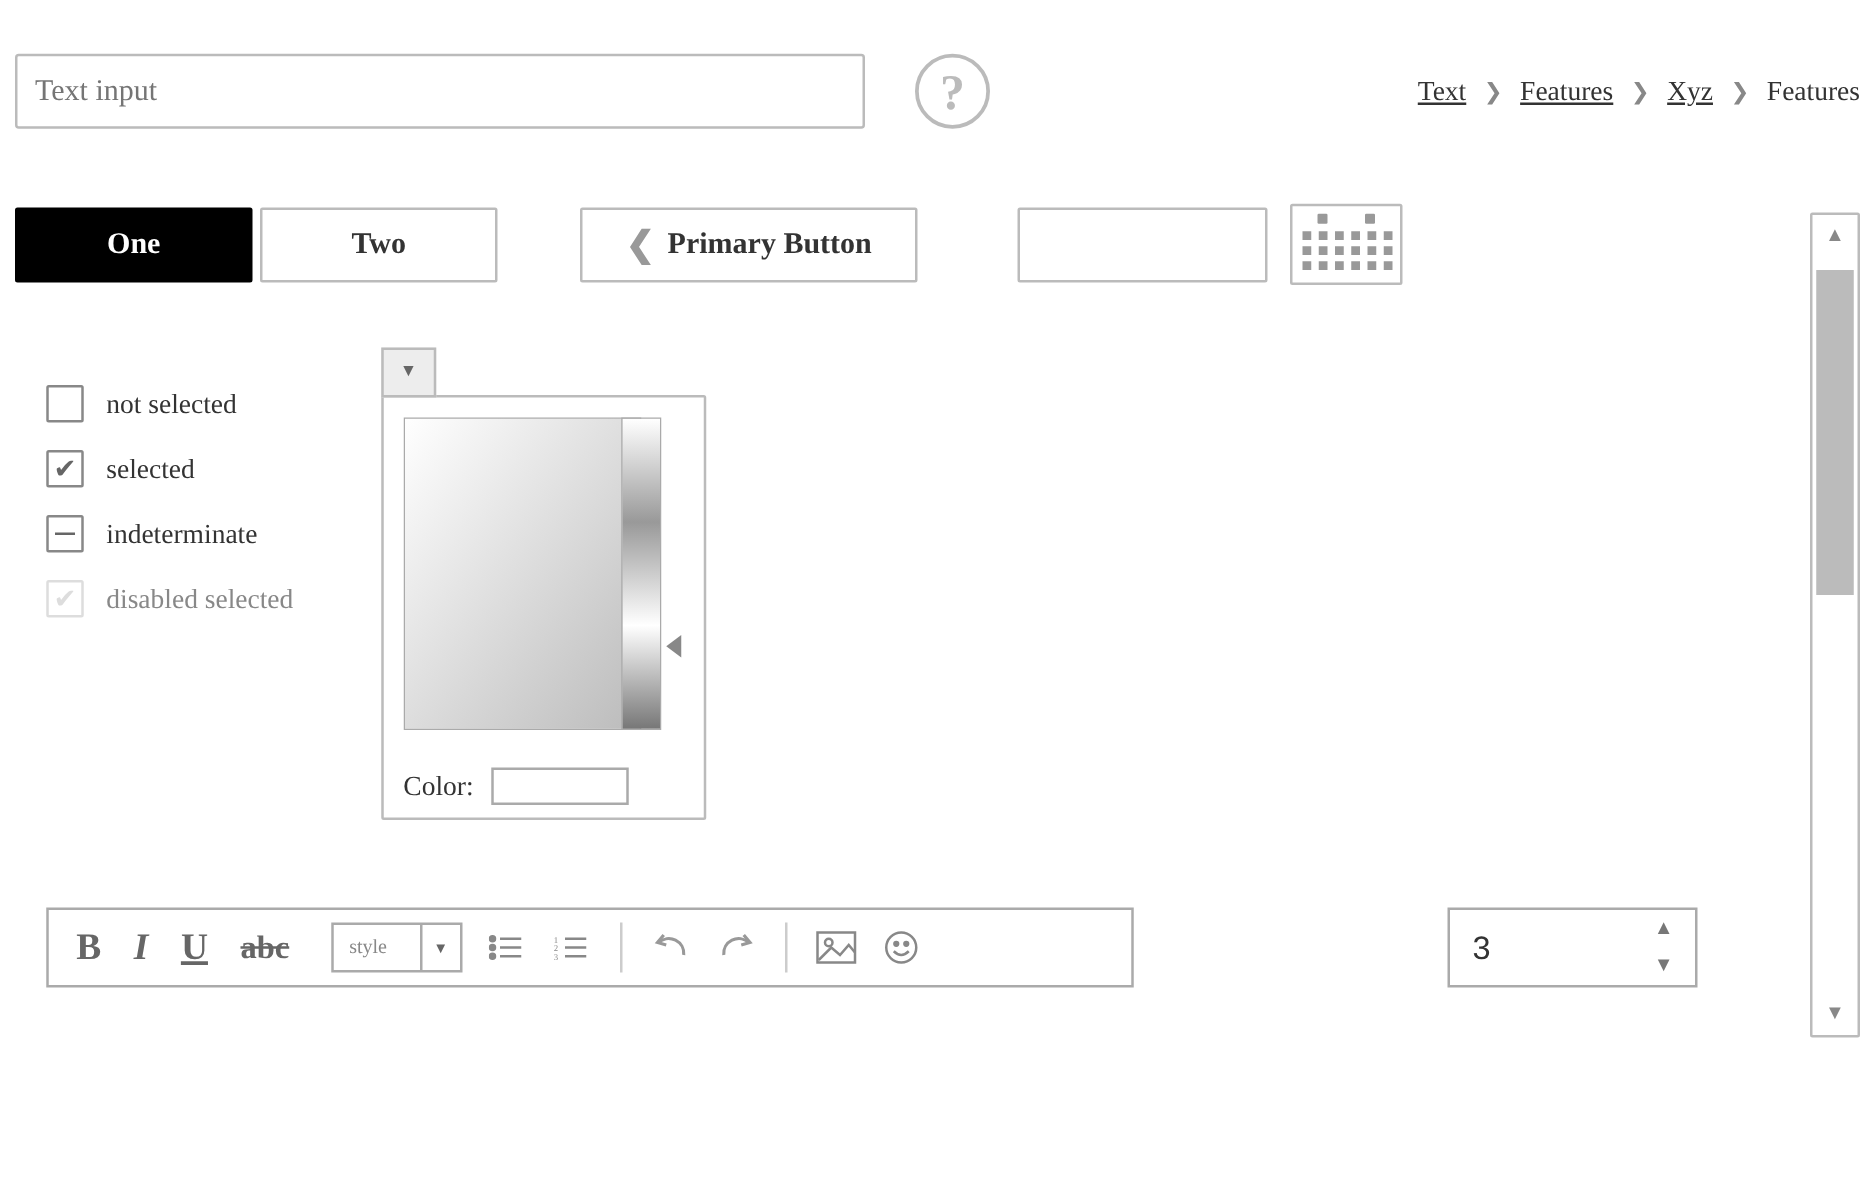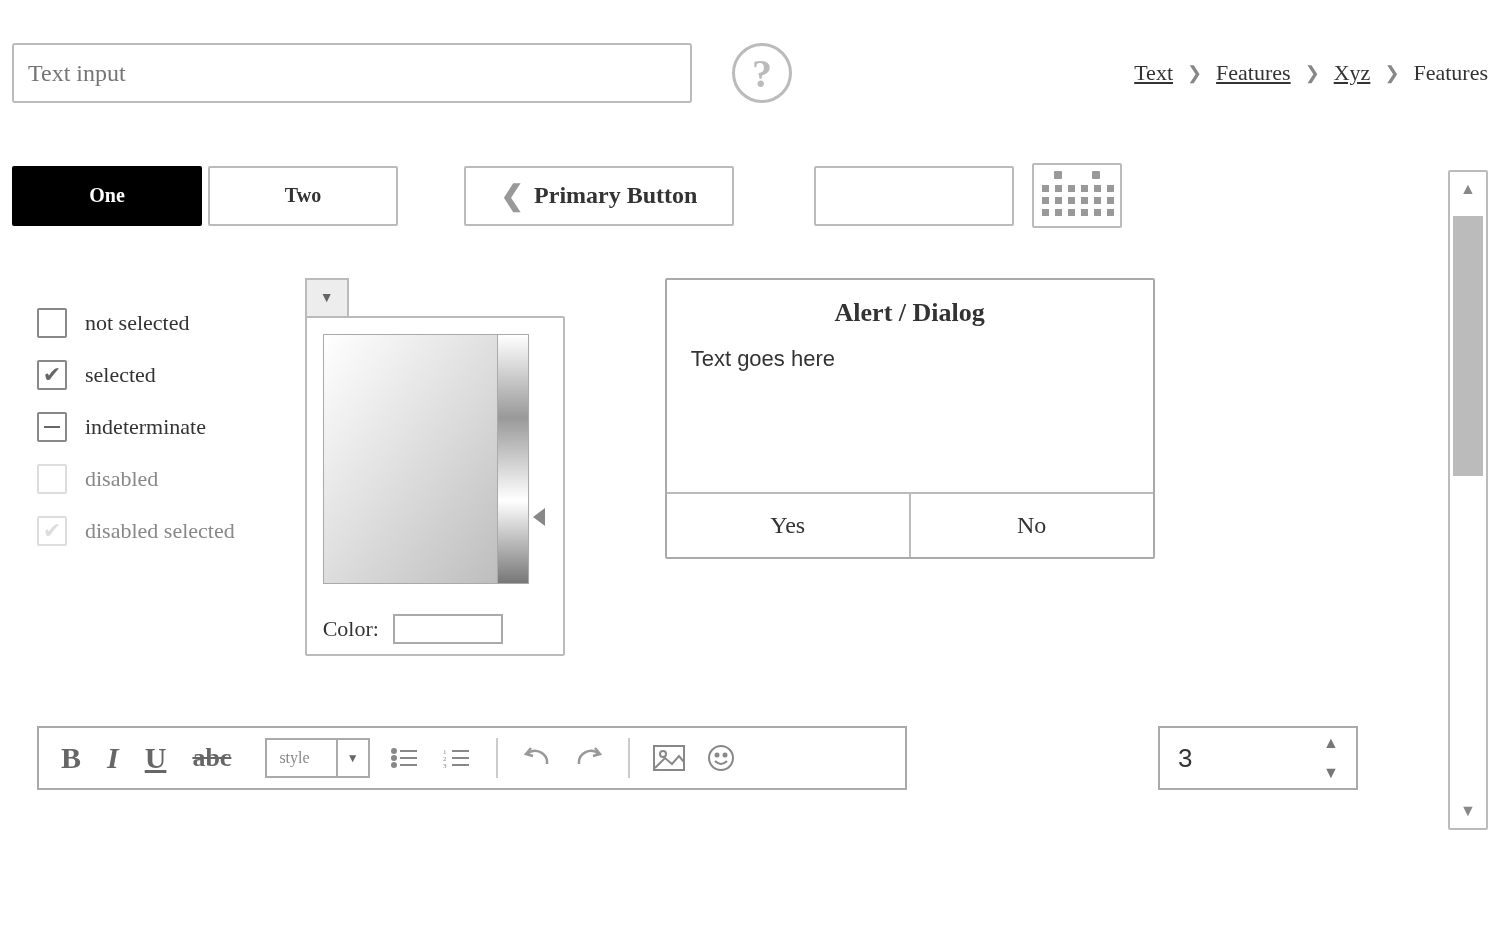--- a/index.html
+++ b/index.html
@@ -10,21 +10,21 @@
 .top-row { display:flex; align-items:center; gap:30px; margin-bottom:60px; margin-top:33px;}
 .text-input { flex:0 0 680px; height:60px; padding:10px 14px; font-size:24px; color:#aaa; font-family:inherit; outline:none; }
 .help-circle { width:60px; height:60px; border:3px solid #bbb; border-radius:50%; display:flex; align-items:center; justify-content:center; color:#bbb; font-size:40px; font-weight:bold; margin-left:10px;}
 .breadcrumb { display:flex; align-items:center; gap:14px; font-size:22px; margin-left:auto; }
 .breadcrumb a { text-decoration: underline; cursor: pointer; }
 .breadcrumb .chev { font-size:18px; color:#888; }
 
 
 .row2 { display:flex; align-items:center; gap:10px; margin-bottom:50px; position:relative;}
 .tabs { display:flex; }
-.tab { width:190px; height:60px; display:flex; align-items:center; justify-content:center; font-size:20px; border:2px solid #bbb; border-radius:2px; cursor:pointer; margin-right:6px; font-weight:bold;}
+.tab { width:190px; height:60px; display:flex; align-items:center; justify-content:center; font-size:24px; border:2px solid #bbb; border-radius:2px; cursor:pointer; margin-right:6px; font-weight:bold;}
 .tab.active { background:#000; color:#fff; border-color:#000; }
 .primary-btn { margin-left:50px; width:270px; height:60px; display:flex; align-items:center; justify-content:center; gap:10px; font-size:24px; border:2px solid #bbb; border-radius:2px; cursor:pointer; font-weight:bold;}
 .primary-btn .arrow { color:#999; font-size:28px; }
 .date-field { margin-left:70px; width:200px; height:60px; border:2px solid #bbb; border-radius:2px; cursor:text;}
 .cal-icon { margin-left:8px; width:90px; height:65px; border:2px solid #bbb; border-radius:2px; display:flex; flex-direction:column; padding:6px 8px 4px; cursor:pointer;}
 .cal-icon .bind { height:8px; display:flex; gap:30px; margin-left:12px; margin-bottom:4px;}
 .cal-icon .bind span { width:8px; height:8px; background:#999; border-radius:1px; display:block;}
 .cal-grid { display:grid; grid-template-columns:repeat(6,1fr); gap:5px 6px; margin-top:2px;}
 .cal-grid span { width:7px; height:7px; background:#999; display:block;}
 
@@ -142,52 +142,40 @@
     </div>
     <div class="chk-item">
       <span class="chk-box">✔</span>
       <span class="chk-label">selected</span>
     </div>
     <div class="chk-item">
       <span class="chk-box chk-indet"></span>
       <span class="chk-label">indeterminate</span>
     </div>
     <div class="chk-item">
-      <span class="chk-box disabled"></span>
-      <span class="chk-label disabled">disabled</span>
-    </div>
-    <div class="chk-item">
       <span class="chk-box disabled">✔</span>
       <span class="chk-label disabled">disabled selected</span>
     </div>
   </div>
 
   <div class="picker-wrap">
     <div class="picker-toggle">
         <span>▼</span>
       </div>
     <div class="picker-panel">
       <div class="picker-main"></div>
       <div class="picker-slider"></div>
       <div class="picker-slider-handle"></div>
       <div class="picker-label-row">
         <span>Color:</span>
         <div class="picker-swatch"></div>
       </div>
     </div>
   </div>
 
-  <div class="dialog">
-    <div class="dialog-title">Alert / Dialog</div>
-    <div class="dialog-body">Text goes here</div>
-    <div class="dialog-btns">
-      <div class="dialog-btn">Yes</div>
-      <div class="dialog-btn">No</div>
-    </div>
-  </div>
 </div>
 
 <div class="scroll-v">
   <div class="arrow">▲</div>
   <div class="track">
     <div class="thumb"></div>
   </div>
   <div class="arrow">▼</div>
 </div>
 

